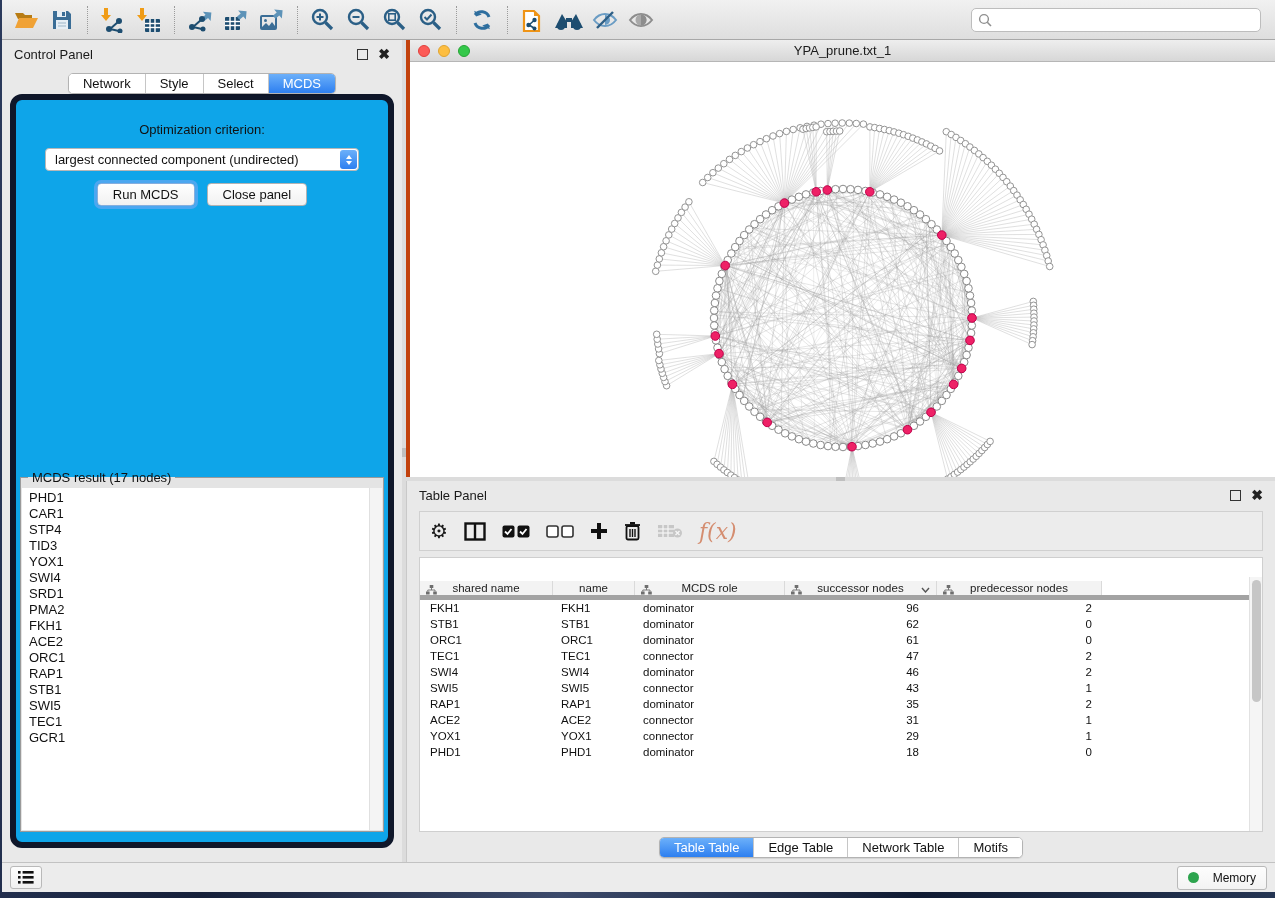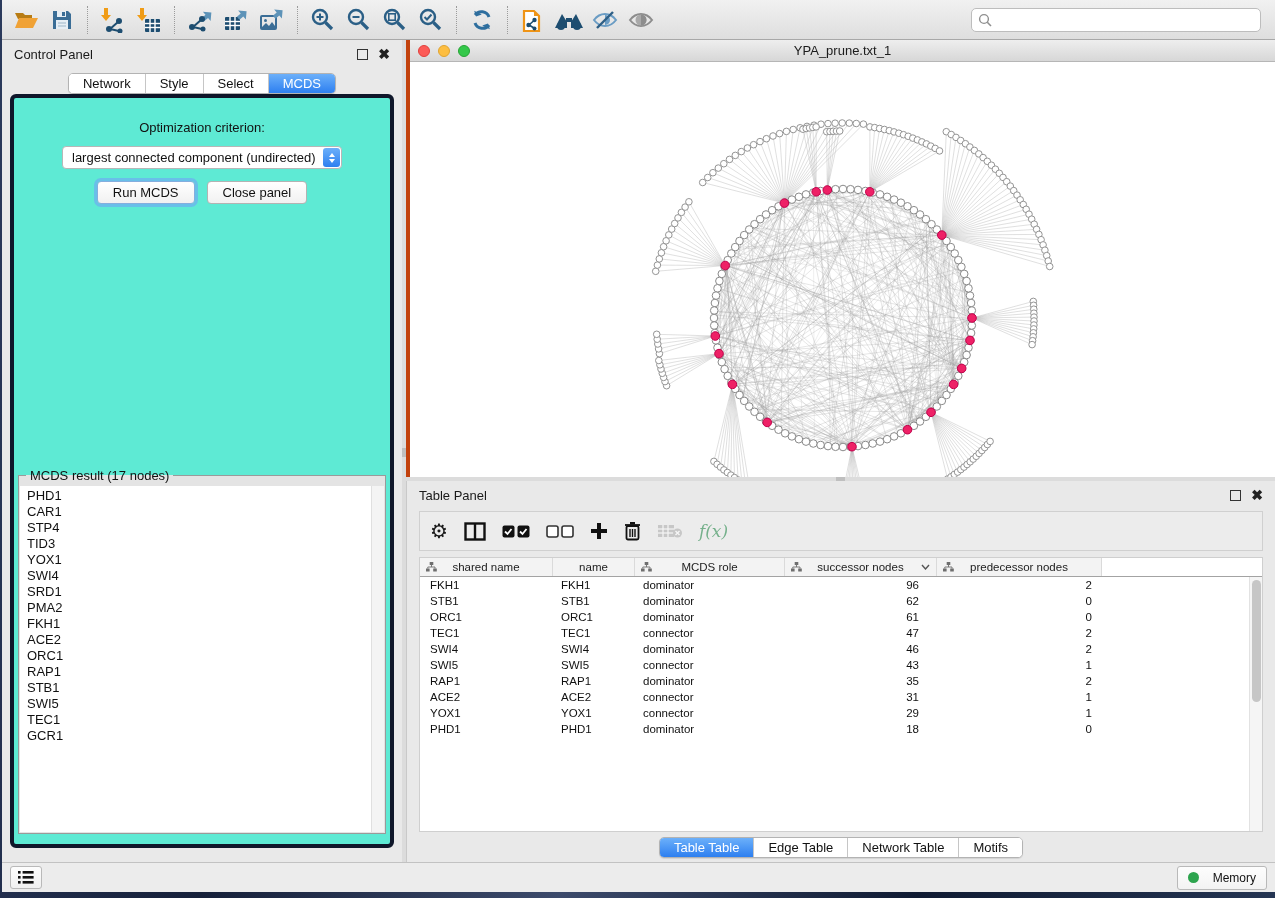--- a/index.html
+++ b/index.html
@@ -31,25 +31,25 @@
   .panel-wctl { margin-left:auto; display:flex; align-items:center; gap:10px; }
   .float-box { width:11px; height:11px; border:1.5px solid #333; background:transparent; }
   .close-x { font-size:14px; font-weight:bold; color:#222; line-height:11px; }
   #cp-tabs-row { position:absolute; top:33px; left:0; right:0; display:flex; justify-content:center; z-index:2; }
   .seg { display:inline-flex; background:#fff; border:1px solid #b3b3b3; border-radius:5px; overflow:hidden;
     height:21px; box-shadow:0 1px 1px rgba(0,0,0,.1); }
   .seg-item { padding:0 14px; line-height:20px; font-size:13px; color:#111; background:#fff;
     border-right:1px solid #c6c6c6; white-space:nowrap; }
   .seg-item:last-child { border-right:none; }
   .seg-item.active { background:linear-gradient(#6cb0fa,#2d7ff0); color:#fff;text-align:right; }
-  #cp-content { position:absolute; left:8px; right:8px; top:54px; bottom:14px; background:#5eead4;
-    border:4px solid #0f172a; border-radius:6px; }
+  #cp-content { position:absolute; left:8px; right:8px; top:54px; bottom:14px; background:#0ea5e9;
+    border:6px solid #0f172a; border-radius:12px; }
   #opt-label { text-align:center; margin-top:22px; font-size:13px; color:#111; }
   #criterion-row { display:flex; justify-content:center; margin-top:11px; }
-  #criterion-select { position:relative; width:280px; height:23px; background:#fff; border:1px solid #b7b7b7;
+  #criterion-select { position:relative; width:314px; height:23px; background:#fff; border:1px solid #b7b7b7;
     border-radius:4px; font-size:13px; line-height:21px; padding-left:9px; white-space:nowrap; overflow:hidden; }
   #criterion-select .stepper { position:absolute; right:1px; top:1px; bottom:1px; width:17px; border-radius:3px;
     background:linear-gradient(#6cb0fa,#2d7ff0); display:flex; flex-direction:column; align-items:center; justify-content:center; gap:2px; }
   .tri-up { width:0; height:0; border-left:3.5px solid transparent; border-right:3.5px solid transparent; border-bottom:4px solid #fff; }
   .tri-dn { width:0; height:0; border-left:3.5px solid transparent; border-right:3.5px solid transparent; border-top:4px solid #fff; }
   #cp-buttons { display:flex; justify-content:center; gap:12px; margin-top:12px; }
   .mac-btn { height:23px; padding:0 15px; font-size:13px; font-family:"Liberation Sans",sans-serif;
     background:linear-gradient(#ffffff,#f1f1f1); border:1px solid #b3b3b3; border-radius:4px; color:#111; }
   .mac-btn.focused { box-shadow:0 0 0 3px rgba(110,168,245,.65); border-color:#85aede; }
   #result-fieldset { position:absolute; left:4px; right:4px; top:370px; bottom:10px; border:1px solid #9a9a9a;
@@ -83,24 +83,24 @@
   #splitter-h { height:4px; background:#dcdcdc; position:relative; flex:none; }
   #splitter-h .handle { position:absolute; left:430px; top:0; width:9px; height:4px; background:#bfbfbf; }
 
   
   #table-panel { flex:1; background:#e9e9e9; position:relative; border-left:1px solid #c9c9c9; }
   #tp-toolbar { position:absolute; left:12px; right:12px; top:30px; height:40px; background:#ececec;
     border:1px solid #d0d0d0; display:flex; align-items:center; padding:0 10px; gap:16px; }
   .tp-icon { display:flex; align-items:center; justify-content:center; }
   .tp-icon.disabled { opacity:.55; }
   .gear-glyph { font-size:20px; color:#1a1a1a; line-height:20px; }
-  .fx-glyph { font-family:"DejaVu Serif",serif; font-style:italic; font-size:17px; color:#15803d; }
+  .fx-glyph { font-family:"DejaVu Serif",serif; font-style:italic; font-size:22px; color:#c2410c; }
   #tp-table { position:absolute; left:12px; right:12px; top:76px; bottom:30px; background:#fff;
     border:1px solid #cfcfcf; overflow:hidden; }
-  #tp-header { display:flex; height:19px; border-bottom:1px solid #a3a3a3; background:#a21caf; }
+  #tp-header { display:flex; height:19px; border-bottom:5px solid #a3a3a3; background:#a21caf;margin-top:23px; }
   .th { position:relative; display:flex; align-items:center; justify-content:center; background:#f3f3f3;
     border-right:1px solid #dadada; font-size:11.5px; color:#222; height:100%; flex:none; }
   .th .h-icon { position:absolute; left:6px; top:4px; }
   .th .sort { position:absolute; right:6px; top:6px; }
   .th-filler { flex:1; background:#fff; }
   .tr { display:flex; height:16px; align-items:center; }
   .td { flex:none; font-size:11.5px; color:#111; white-space:nowrap; overflow:hidden; }
   .td.c0 { width:133px; padding-left:10px; }
   .td.c1 { width:82px; padding-left:8px; }
   .td.c2 { width:150px; padding-left:8px; }

